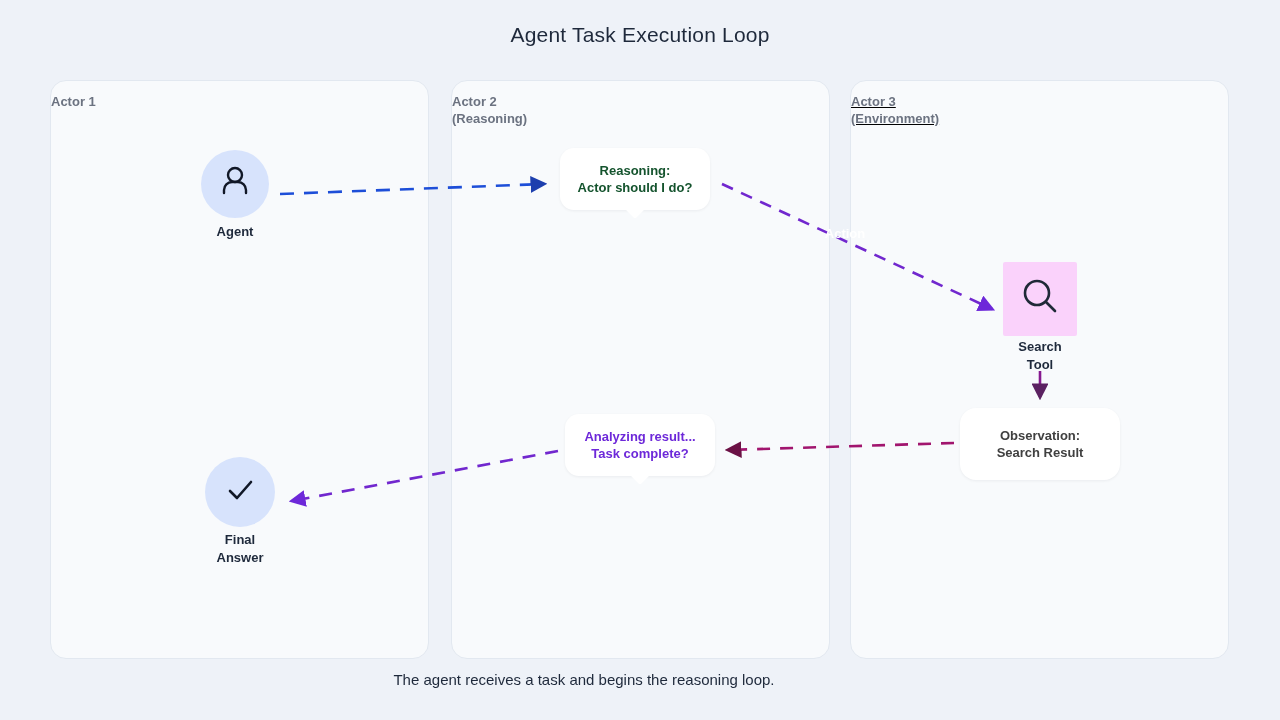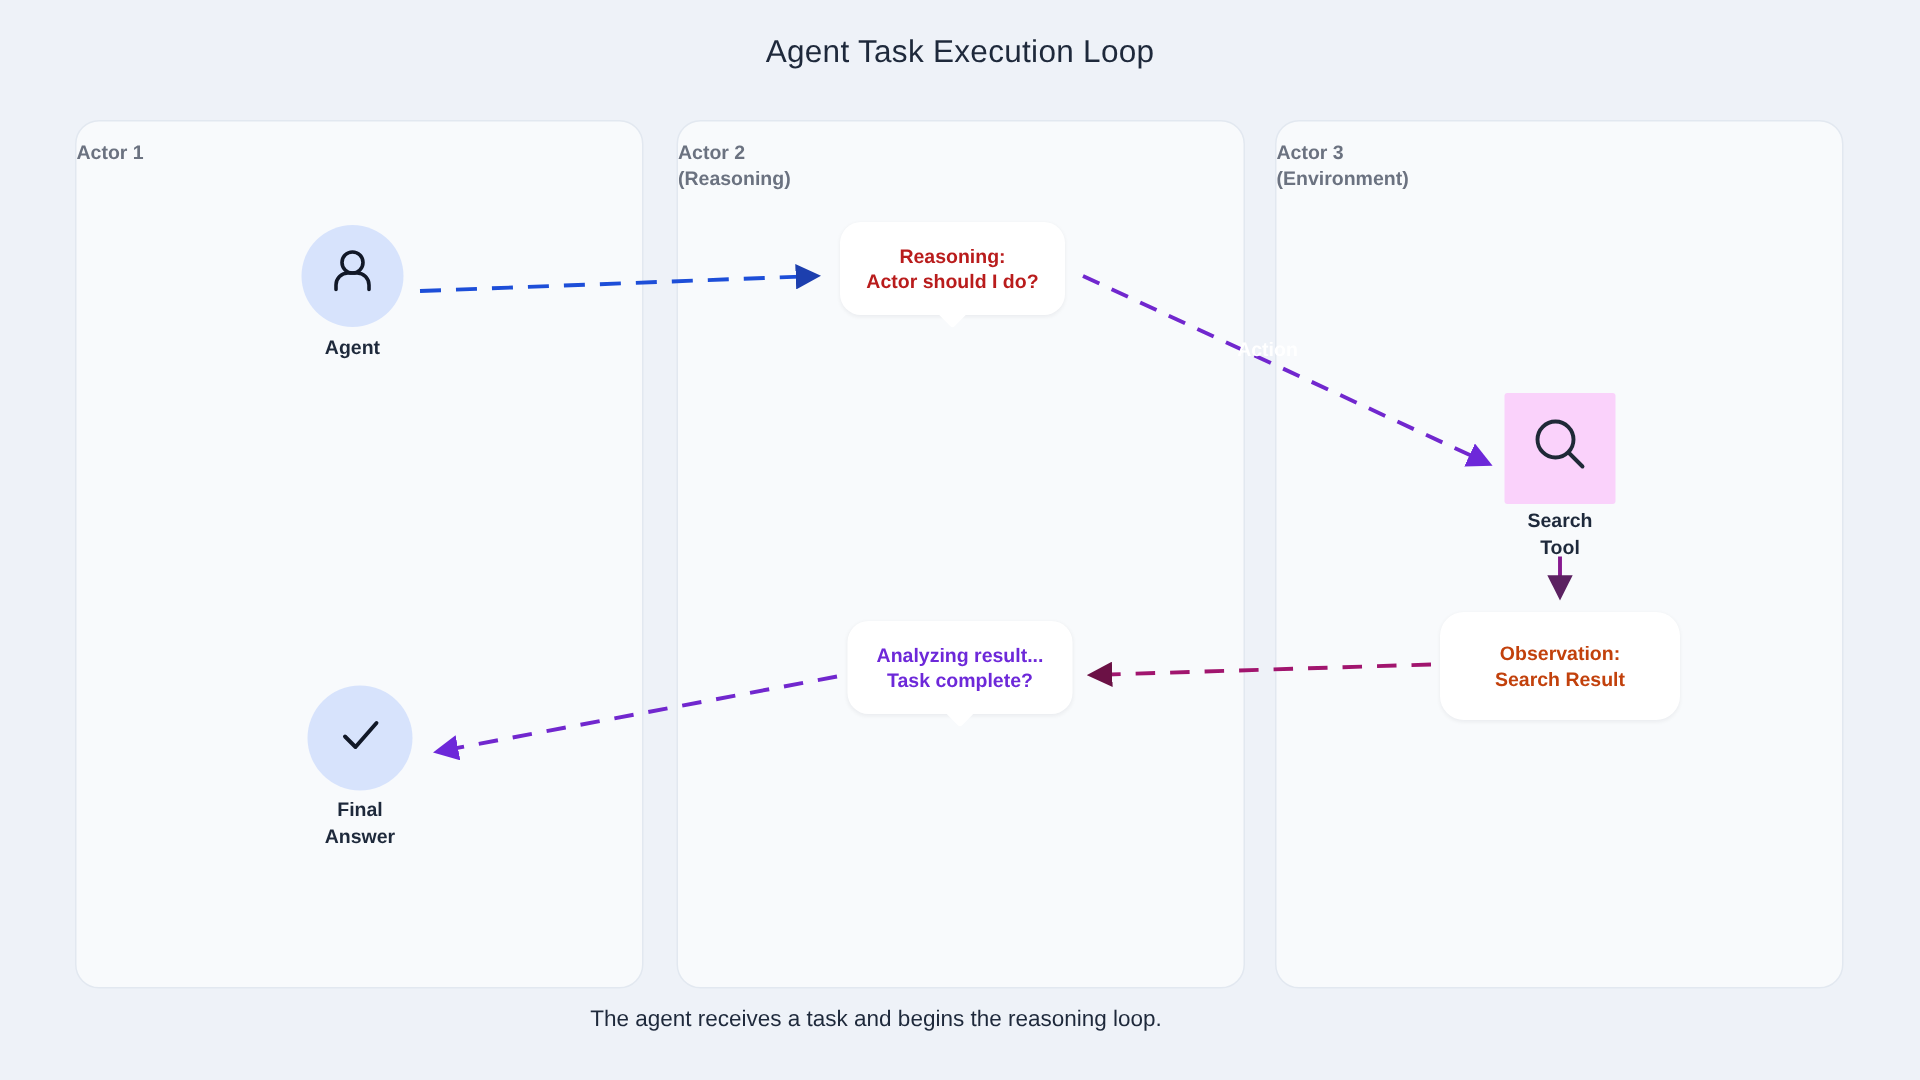--- a/index.html
+++ b/index.html
@@ -19,21 +19,21 @@
   }
 
   .panel {
     position: absolute; top: 80px; height: 579px; width: 379px;
     background: #f8fafc;
     border: 1px solid #e2e8f0;
     border-radius: 16px;
   }
   .panel-1 { left: 50px; }
   .panel-2 { left: 451px; }
-  .panel-3 { left: 850px; }
+  .panel-3 { left: 850px; text-decoration: underline; }
   .panel-header { margin-top: 12px; text-align: left; color: #6b7280; font-size: 13px; font-weight: 700; line-height: 17px; }
 
   .node-circle {
     position: absolute; width: 68px; height: 68px; border-radius: 50%;
     background: #d7e3fc; display: flex; align-items: center; justify-content: center;
   }
   .agent-circle { left: 201px; top: 150px; }
   .final-circle { left: 205px; top: 457px; width: 70px; height: 70px; }
 
   .node-square {
@@ -55,23 +55,23 @@
     display: flex; flex-direction: column; align-items: center; justify-content: center;
     font-size: 13px; font-weight: 700; line-height: 17px; text-align: center;
     box-shadow: 0 1px 3px rgba(15,23,42,0.06);
   }
   .bubble.tail::after {
     content: ""; position: absolute; left: 50%; bottom: -6px;
     width: 14px; height: 14px; background: #ffffff;
     transform: translateX(-50%) rotate(45deg);
     border-radius: 2px;
   }
-  .bubble-reasoning { left: 560px; top: 148px; width: 150px; height: 62px; color: #b91c1c; }
+  .bubble-reasoning { left: 560px; top: 148px; width: 150px; height: 62px; color: #14532d; }
   .bubble-analyzing { left: 565px; top: 414px; width: 150px; height: 62px; color: #6d28d9; }
-  .bubble-observation { left: 960px; top: 408px; width: 160px; height: 72px; color: #c2410c; border-radius: 16px; }
+  .bubble-observation { left: 960px; top: 408px; width: 160px; height: 72px; color: #404040; border-radius: 16px; }
 
   .arrows-layer { position: absolute; inset: 0; pointer-events: none; }
 
   .arrow-label {
     position: absolute; left: 845px; top: 233px; transform: translate(-50%, -50%);
     color: #ffffff; font-size: 13px; font-weight: 700;
   }
 
   .caption {
     position: absolute; top: 671px; left: 0; width: 1168px; text-align: center;

